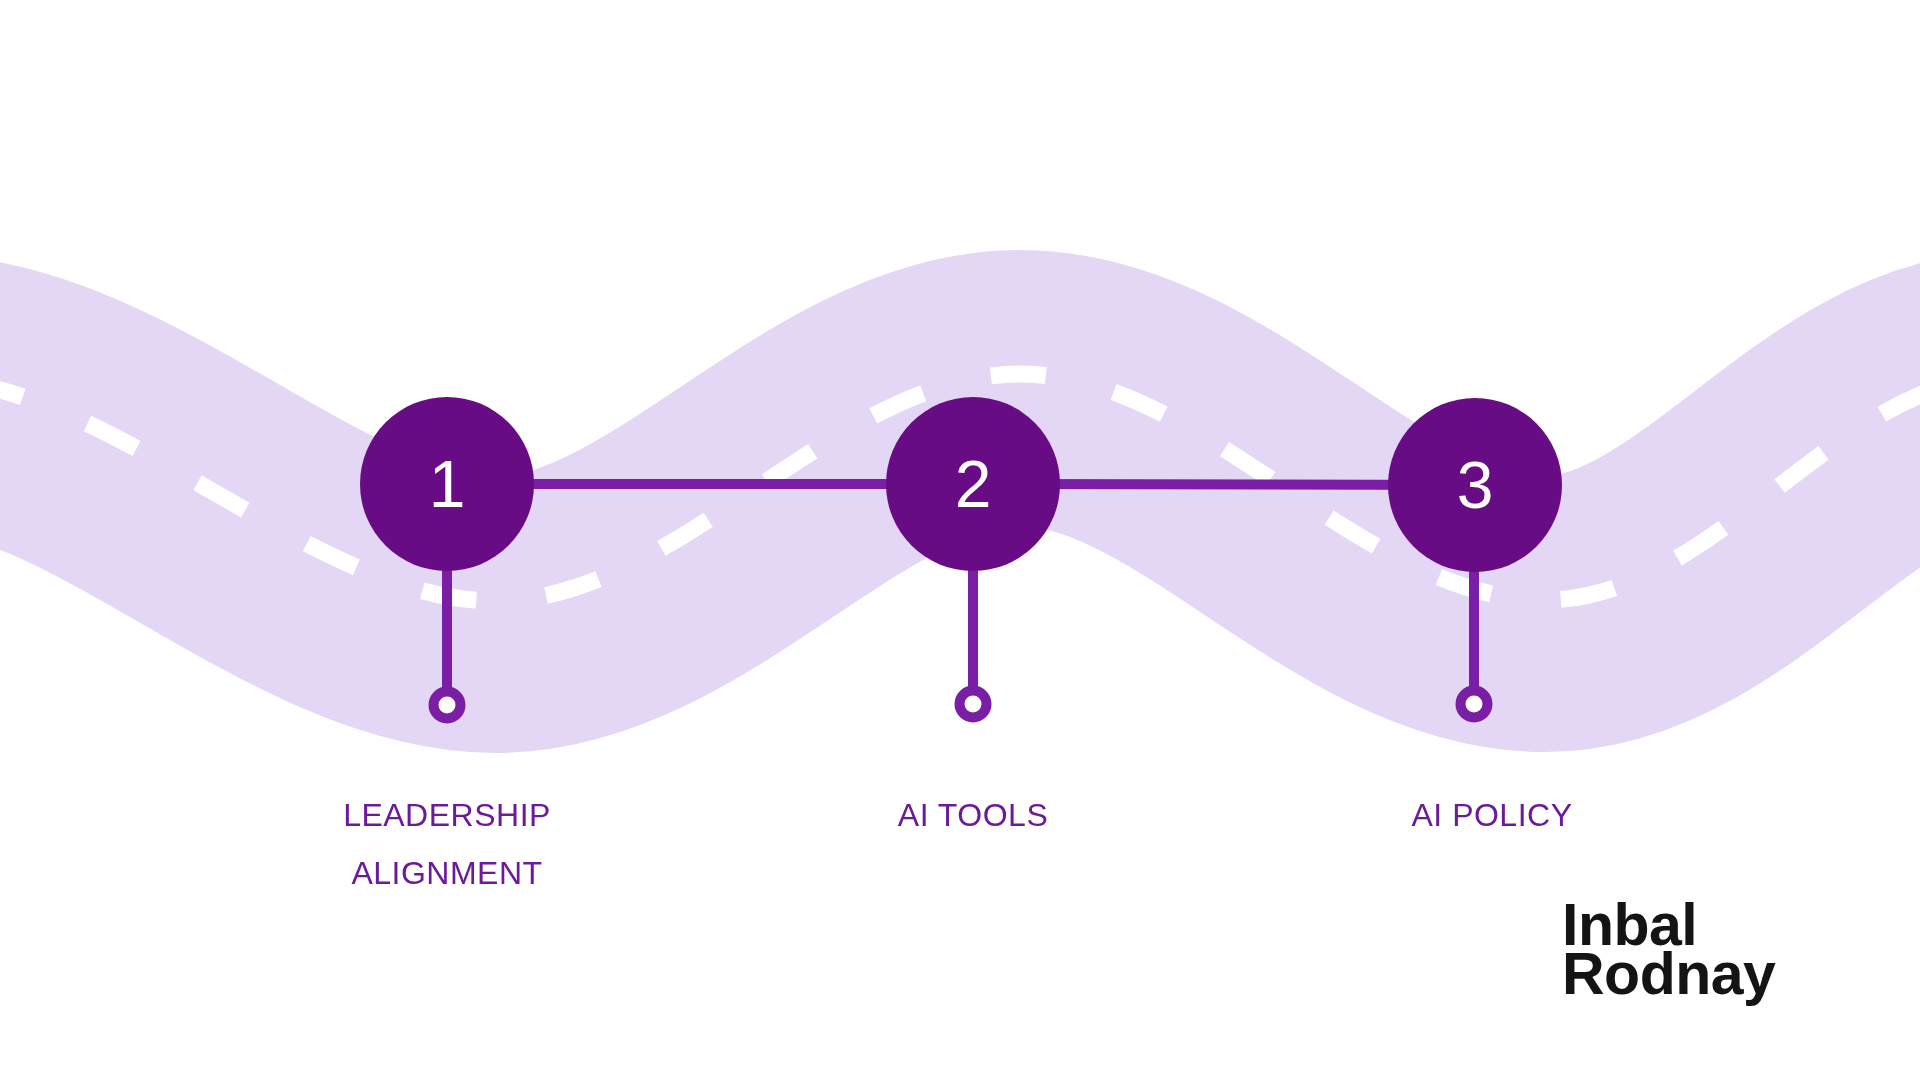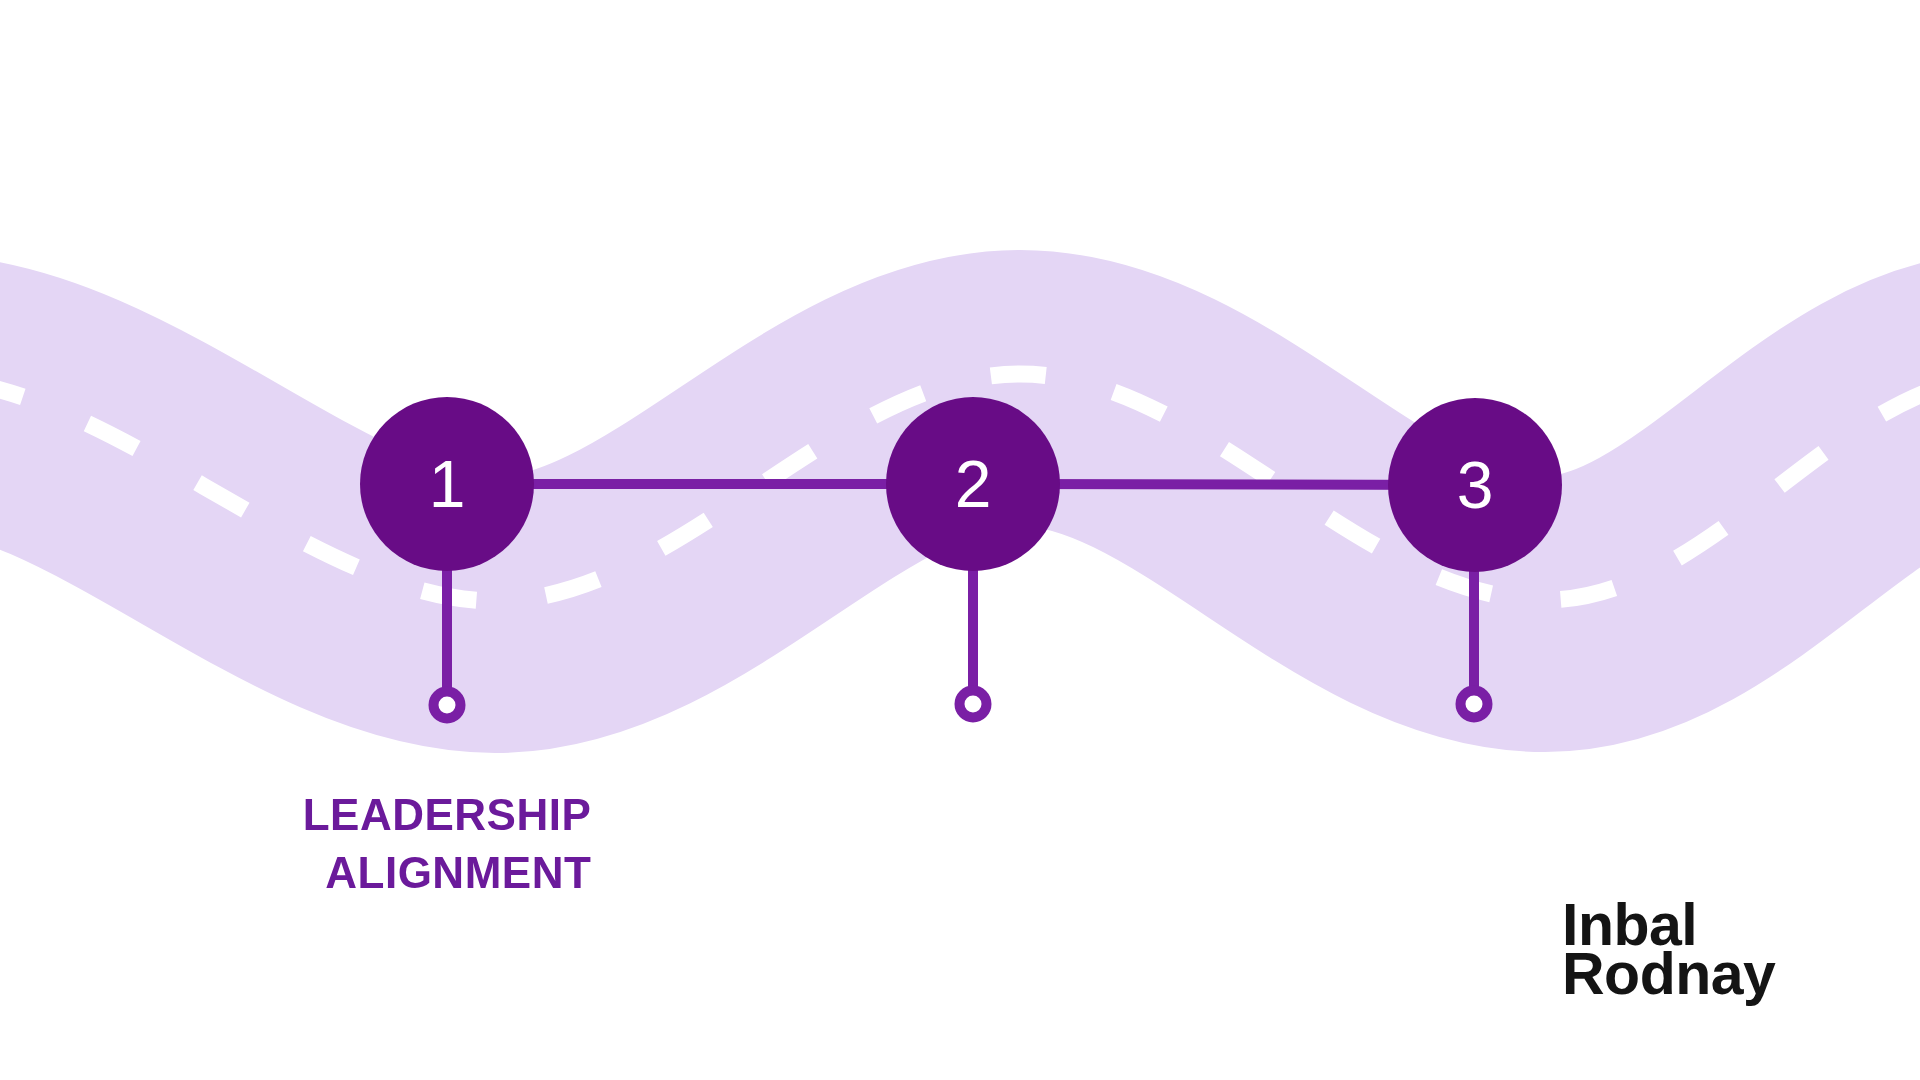--- a/index.html
+++ b/index.html
@@ -62,24 +62,24 @@
     font-weight: 300;
     line-height: 1;
     letter-spacing: 0;
   }
   .node-1 { left: 360px; top: 397px; }
   .node-2 { left: 886px; top: 397px; }
   .node-3 { left: 1388px; top: 398px; }
   .step-label {
     position: absolute;
     transform: translateX(-50%);
-    text-align: right;
+    text-align: center;
     white-space: pre-line;
-    font-weight: 700;
-    font-size: 44px;
+    font-weight: 400;
+    font-size: 32px;
     line-height: 58px;
     letter-spacing: 0.5px;
     color: var(--label, #6b1a9b);
   }
   .label-1 { left: 447px;  top: 786px; }
   .label-2 { left: 973px;  top: 786px; }
   .label-3 { left: 1492px; top: 786px; }
   .logo {
     position: absolute;
     left: 1562px;
@@ -115,17 +115,19 @@
   </div>
   <div class="node node-2">
     <span class="num">2</span>
   </div>
   <div class="node node-3">
     <span class="num">3</span>
   </div>
 
   <div class="step-label label-1">LEADERSHIP
 ALIGNMENT</div>
+  <div class="step-label label-2">AI TOOLS</div>
+  <div class="step-label label-3">AI POLICY</div>
 
   <div class="logo">Inbal
 Rodnay</div>
 
 </div>
 
 </body></html>

